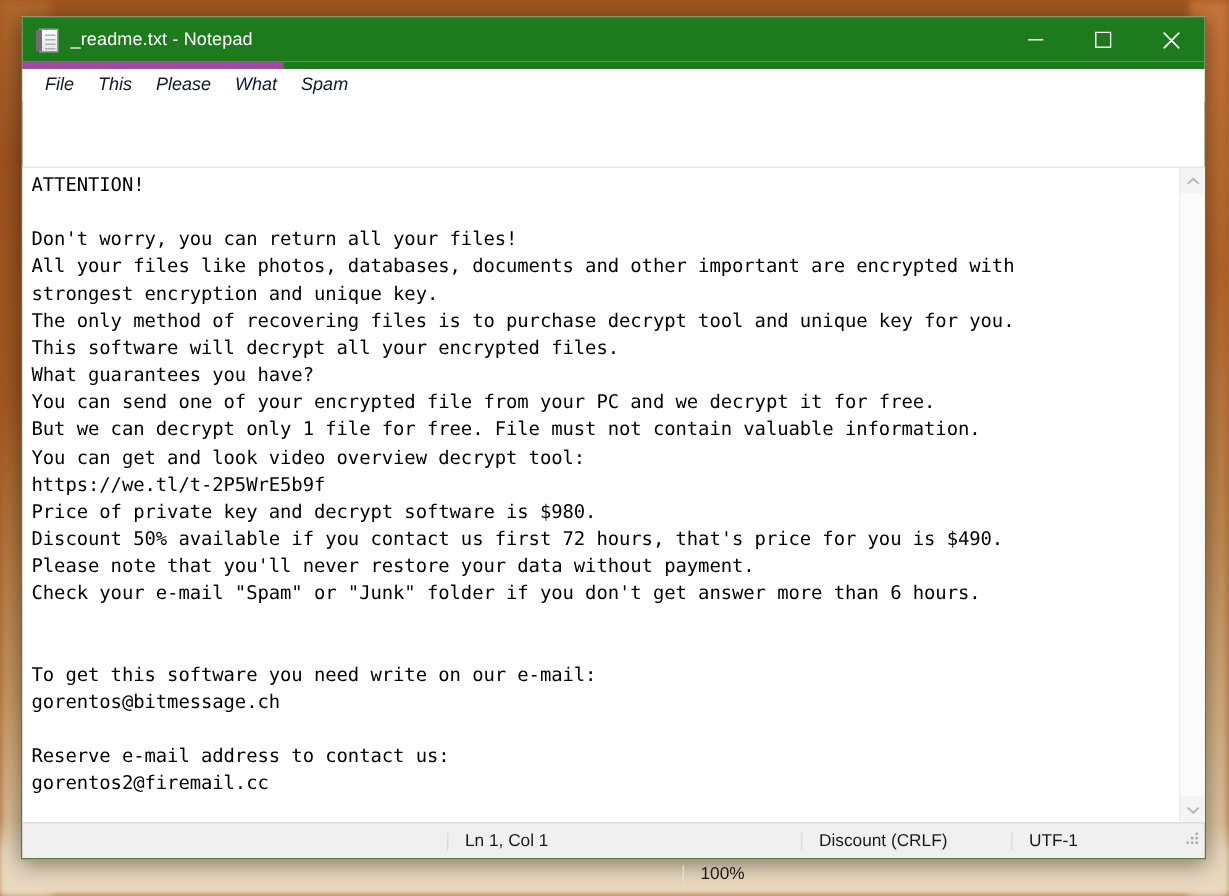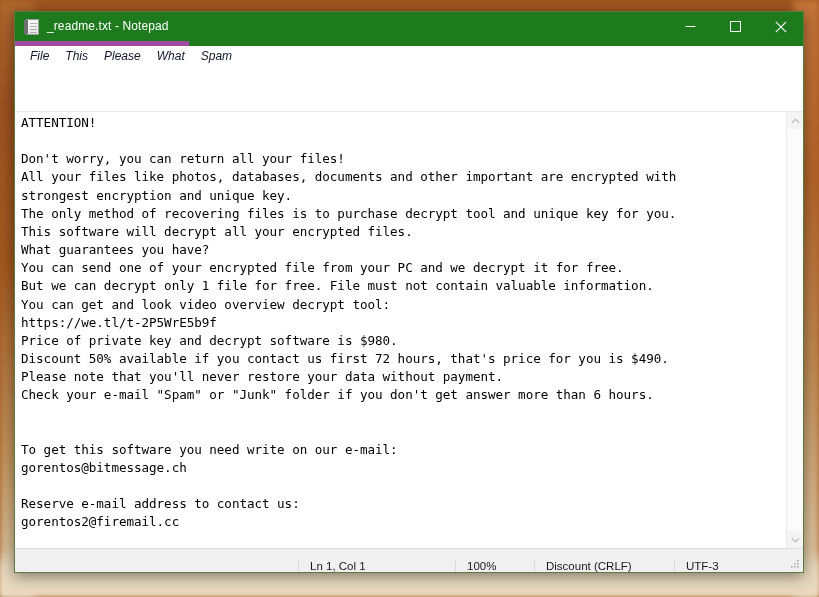--- a/index.html
+++ b/index.html
@@ -205,21 +205,21 @@
     flex: 1 1 auto;
     background: #fbfbfb;
   }
 
   
   #status-bar {
     height: 23px;
     background: #f0f0f0;
     border-top: 1px solid #dcdcdc;
     display: flex;
-    align-items: flex-end;
+    align-items: center;
     flex: 0 0 auto;
     font-size: 11.5px;
     color: #1a1a1a;
   }
   #status-spacer { flex: 1 1 auto; }
   .status-cell {
     display: flex;
     align-items: center;
     padding-left: 11px;
     border-left: 1px solid #dcdcdc;
@@ -335,21 +335,21 @@
           </svg>
       </div>
     </div>
   </div>
 
   <div id="status-bar">
     <div id="status-spacer"></div>
     <div class="status-cell" id="status-ln">Ln 1, Col 1</div>
     <div class="status-cell" id="status-zoom">100%</div>
     <div class="status-cell" id="status-eol">Discount (CRLF)</div>
-    <div class="status-cell" id="status-enc">UTF-3</div>
+    <div class="status-cell" id="status-enc">UTF-1</div>
     <div id="resize-grip">
       <svg width="10" height="10" viewBox="0 0 10 10">
         <g fill="#a8a8a8">
           <rect x="7" y="1" width="1.6" height="1.6"></rect>
           <rect x="4" y="4" width="1.6" height="1.6"></rect>
             <rect x="7" y="4" width="1.6" height="1.6"></rect>
           <rect x="1" y="7" width="1.6" height="1.6"></rect>
             <rect x="4" y="7" width="1.6" height="1.6"></rect>
             <rect x="7" y="7" width="1.6" height="1.6"></rect>
         </g>

